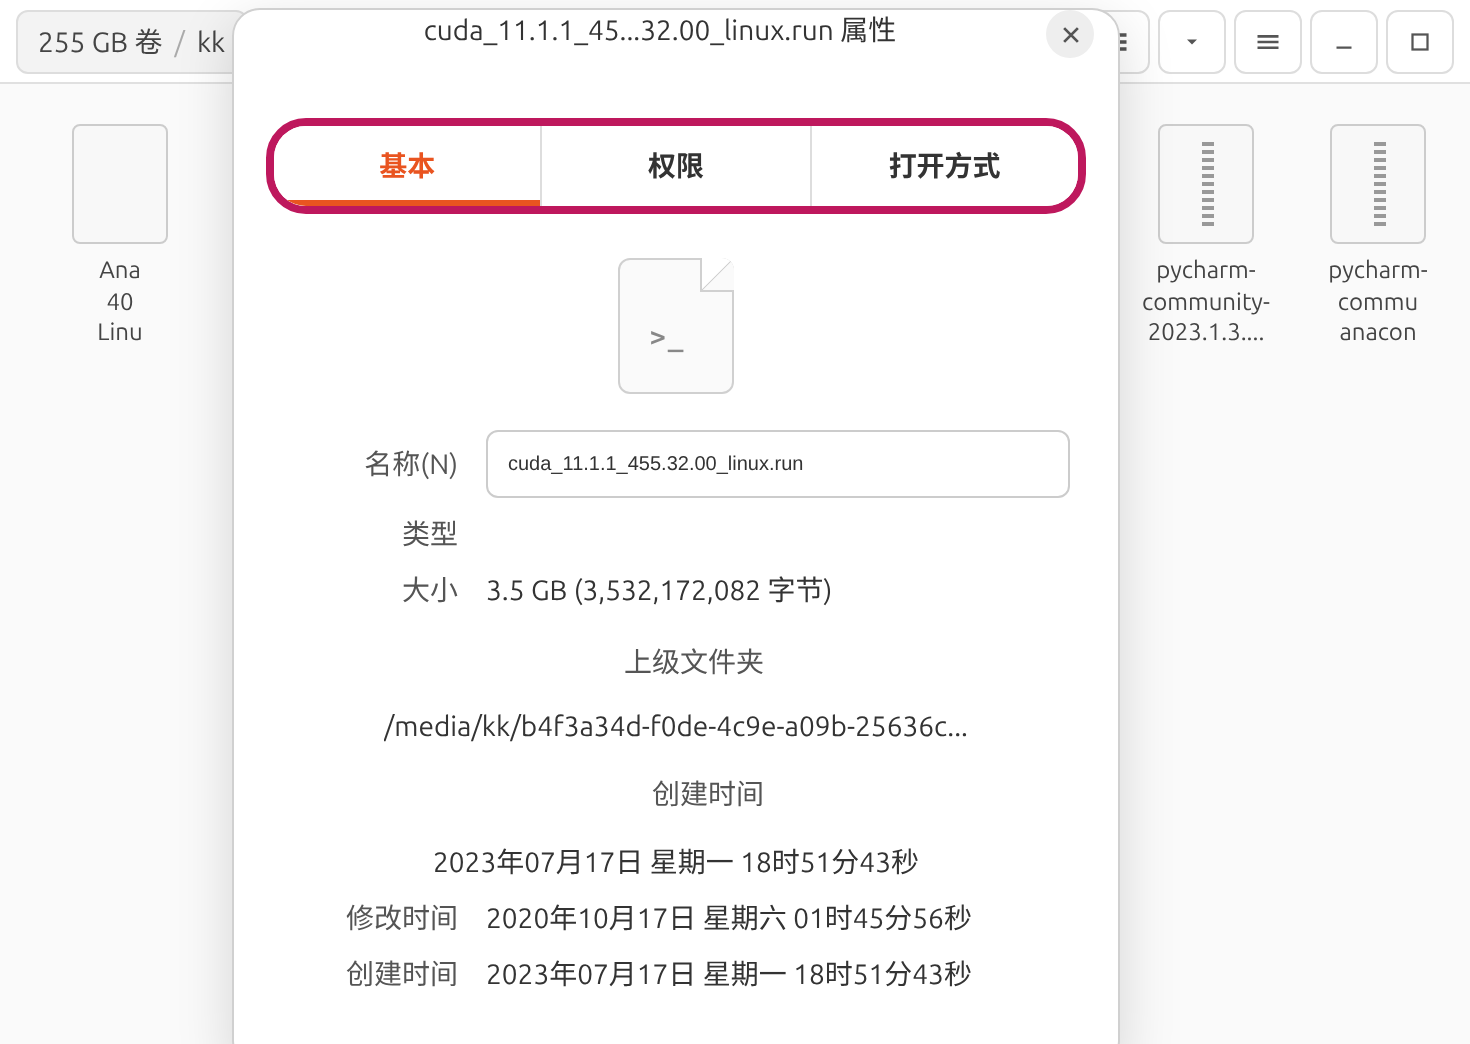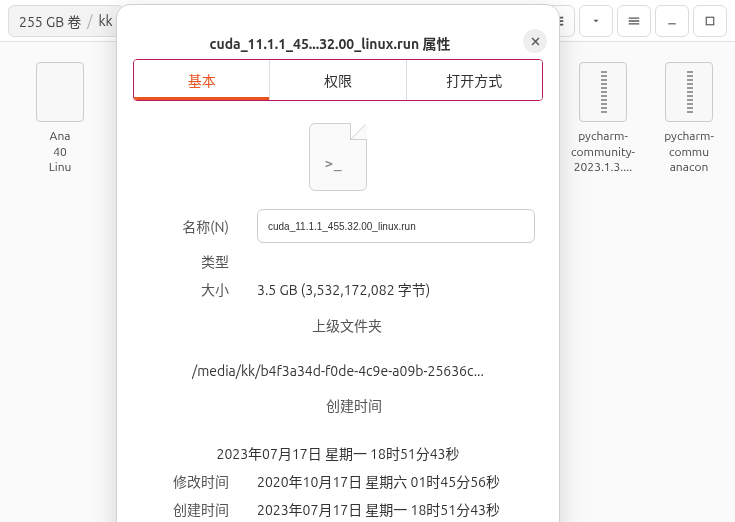--- a/index.html
+++ b/index.html
@@ -69,41 +69,42 @@
       width: 444px;
       background: #fff;
       border: 1px solid #d0d0d0;
       border-radius: 14px;
       box-shadow: 0 8px 28px rgba(0,0,0,0.15);
       overflow: hidden;
       display: flex; flex-direction: column;
     }
     .dlg-header {
       height: 48px;
-      display: flex; align-items: flex-end;
+      display: flex; align-items: flex-start;
       padding: 0 12px 0 20px;
-      font-weight: 700;
+      font-weight: 400;
       color: #333;
     }
     .dlg-title { flex: 1; text-align: center; }
     .dlg-close {
       width: 24px; height: 24px;
       border-radius: 50%;
       background: #eee;
       border: none;
       color: #555;
       display: flex; align-items: center; justify-content: center;
       font-size: 14px;
     }
     .tabs {
       display: flex;
       margin: 6px 16px 0;
-      border: 1px solid #be185d;
-      border-radius: 4px;
+      border: 4px solid #be185d;
+      border-radius: 20px;
       overflow: hidden;
+      font-weight: bold;
     }
     .tab {
       flex: 1; text-align: center;
       padding: 10px 0;
       font-size: 14px;
       color: #333;
       border-right: 1px solid #ddd;
       background: #fff;
     }
     .tab:last-child { border-right: none; }
@@ -137,21 +138,21 @@
       background: linear-gradient(135deg,#fff 48%,#d0d0d0 50%,#fafafa 52%);
       border-left: 1px solid #d0d0d0;
       border-bottom: 1px solid #d0d0d0;
       border-top-right-radius: 6px;
     }
     .fields {
       padding: 0 24px 28px;
     }
     .row {
       display: flex; align-items: center;
-      margin-bottom: 8px; gap: 28px;
+      margin-bottom: 8px; gap: 14px;
     }
     .row.spaced { margin-top: 16px; flex-direction: column; }
     .lbl {
       width: 88px; text-align: right;
       color: #555; font-size: 14px;
       flex-shrink: 0;
     }
     .val {
       flex: 1; color: #333;
       overflow: hidden; text-overflow: ellipsis; white-space: nowrap;

